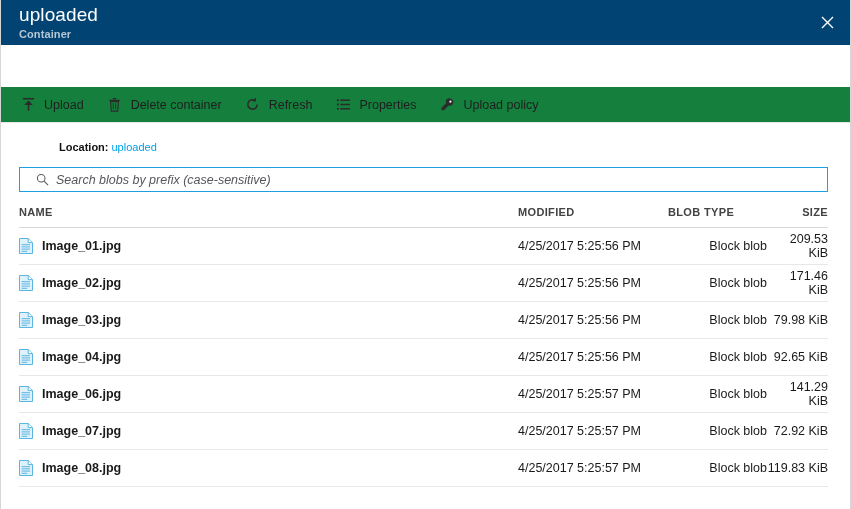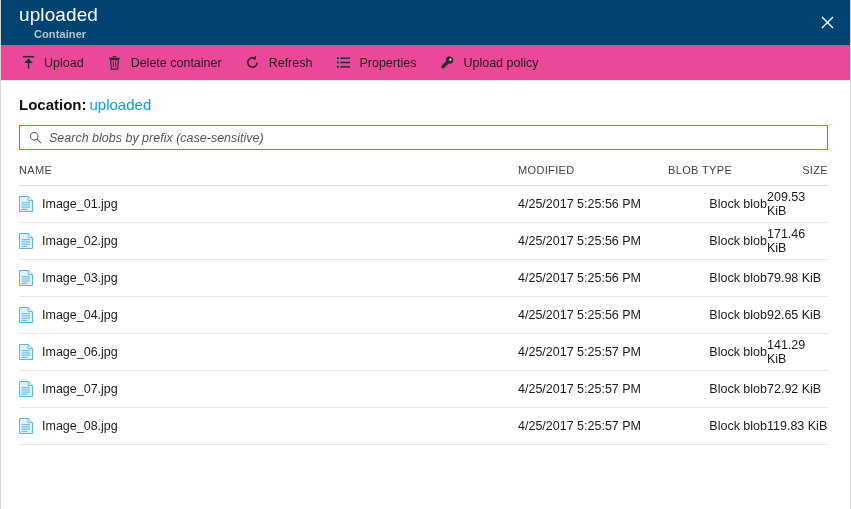--- a/index.html
+++ b/index.html
@@ -39,21 +39,20 @@
     font-weight: 400;
     letter-spacing: 0.1px;
   }
   .blade-subtitle {
     color: #b6c6d4;
     font-size: 11px;
     line-height: 14px;
     font-weight: 700;
     letter-spacing: 0.1px;
     margin-top: 1px;
-    margin-left: 15px;
   }
   .close-button {
     position: absolute;
     top: 0;
     right: 0;
     width: 46px;
     height: 45px;
     display: flex;
     align-items: center;
     justify-content: center;
@@ -64,21 +63,22 @@
   }
   .close-button svg { display: block; }
 
   
   .toolbar {
     height: 35px;
     display: flex;
     align-items: center;
     padding-left: 18px;
     border-bottom: 1px solid #e6e6e6;
-    background: #ec4899;
+    background: #15803d;
+    margin-top: 42px;
   }
   .tool-item {
     display: flex;
     align-items: center;
     height: 35px;
     margin-right: 22px;
     cursor: pointer;
     white-space: nowrap;
   }
   .tool-icon {
@@ -93,22 +93,23 @@
   .tool-icon svg { display: block; }
   .tool-label {
     font-size: 12.5px;
     color: #1e1e1e;
     line-height: 14px;
   }
 
   
   .location-row {
     padding: 16px 0 0 18px;
-    font-size: 15px;
+    font-size: 11px;
     line-height: 16px;
+    margin-left: 40px;
   }
   .location-label {
     font-weight: 700;
     color: #111111;
   }
   .location-value {
     color: #00a2e8;
     cursor: pointer;
     margin-left: 3px;
   }
@@ -116,21 +117,21 @@
   
   .search-wrap {
     margin: 12px 0 0 18px;
     width: 809px;
     height: 25px;
     box-sizing: border-box;
     border: 1px solid #1ba1e2;
     background: #ffffff;
     display: flex;
     align-items: center;
-    padding: 0 8px;
+    padding: 0 15px;
   }
   .search-icon {
     flex: none;
     width: 14px;
     height: 14px;
     margin-right: 7px;
     display: flex;
     align-items: center;
     justify-content: center;
   }
@@ -154,56 +155,56 @@
   
   .table {
     margin: 14px 0 0 18px;
     width: 809px;
     border-collapse: collapse;
     table-layout: fixed;
   }
   .table th {
     text-align: left;
     font-size: 11px;
-    font-weight: 400;
+    font-weight: 700;
     color: #434343;
     letter-spacing: 0.35px;
     padding: 0 0 9px 0;
     border-bottom: 1px solid #d8d8d8;
     vertical-align: bottom;
   }
   .table td {
     font-size: 12.5px;
     color: #1a1a1a;
     padding: 0;
     height: 36px;
     border-bottom: 1px solid #e8e8e8;
     vertical-align: middle;
   }
   .col-name    { width: 499px; }
   .col-mod     { width: 150px; }
   .col-type    { width: 99px; text-align: right;  }
-  .col-size    { width: 61px;  text-align: left; }
+  .col-size    { width: 61px;  text-align: right; }
   th.col-size  { text-align: right; }
   .name-cell {
     display: flex;
     align-items: center;
     height: 36px;
   }
   .file-icon {
     flex: none;
     width: 14px;
     height: 16px;
     margin-right: 9px;
     display: flex;
     align-items: center;
     justify-content: center;
   }
   .file-icon svg { display: block; }
-  .blob-name { cursor: pointer; }
+  .blob-name { cursor: pointer; font-weight: bold; }
 </style>
 </head>
 <body>
 
 <div class="blade">
 
   <div class="blade-header">
     <div class="blade-title">uploaded</div>
     <div class="blade-subtitle">Container</div>
     <button class="close-button" aria-label="Close">

